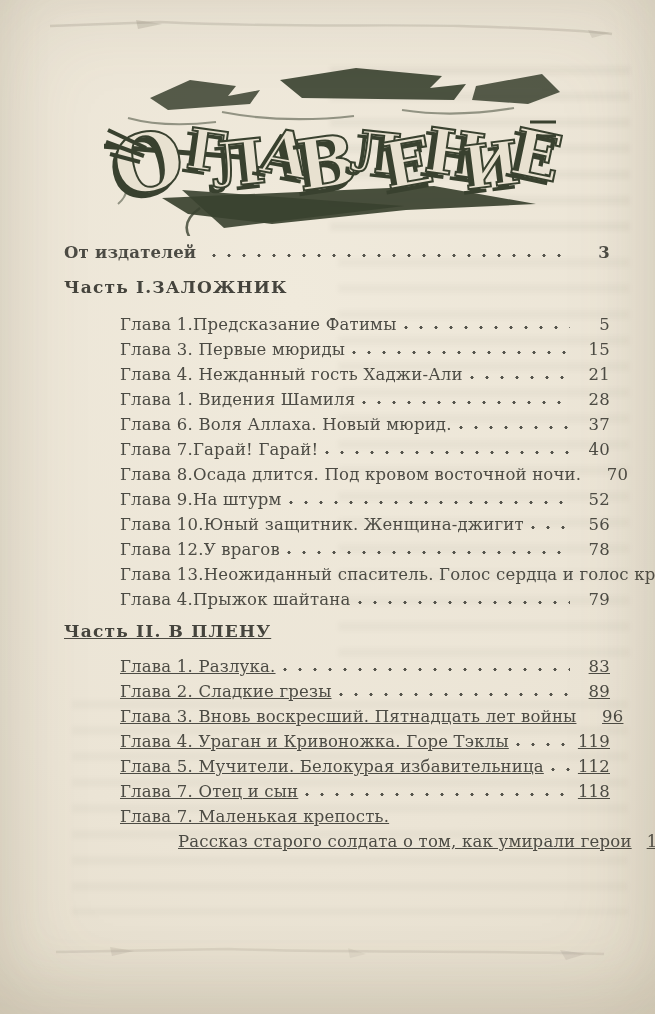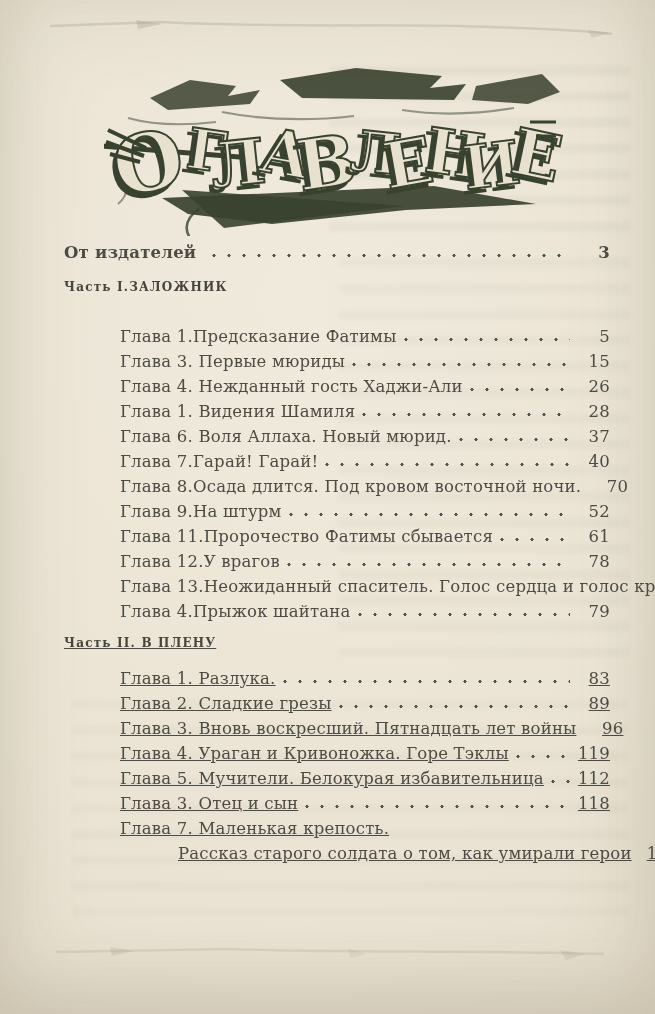--- a/index.html
+++ b/index.html
@@ -28,23 +28,23 @@
 
   .toc{position:absolute;left:64px;top:240px;width:546px;}
   .row{display:flex;align-items:baseline;line-height:25px;font-size:16.5px;
        letter-spacing:.2px;white-space:nowrap;}
   .row .t{flex:0 0 auto;}
   .row .pg{flex:0 0 auto;min-width:32px;text-align:right;}
   .leader{flex:1 1 auto;height:5px;margin:0 8px 0 7px;
     background-image:radial-gradient(circle at 2px 2.5px,#55544c 1.4px,rgba(0,0,0,0) 1.8px);
     background-size:15px 5px;background-repeat:repeat-x;background-position:0 0;}
   .front{font-weight:bold;margin-bottom:9px;gap:9px;}
-  .part-heading{font-weight:bold;font-size:12px;letter-spacing:1.2px;
+  .part-heading{font-weight:bold;font-size:17px;letter-spacing:1.2px;
     line-height:26px;color:#45443d;}
-  .chapters{margin-top:24px;padding-left:56px;}
+  .chapters{margin-top:12px;padding-left:56px;}
   .section + .section{margin-top:6px;text-decoration:underline;}
   .section + .section .chapters{margin-top:10px;}
   .row.cont{padding-left:58px;}
 </style>
 </head>
 <body>
 
 <div class="paper">
 
   <svg class="orn top" width="580" height="28" viewBox="0 0 580 28">
@@ -148,21 +148,21 @@
               <span class="pg">5</span>
             </div>
             <div class="row">
               <span class="t">Глава 3. Первые мюриды</span>
               <span class="leader"></span>
               <span class="pg">15</span>
             </div>
             <div class="row">
               <span class="t">Глава 4. Нежданный гость Хаджи-Али</span>
               <span class="leader"></span>
-              <span class="pg">26</span>
+              <span class="pg">21</span>
             </div>
             <div class="row">
               <span class="t">Глава 1. Видения Шамиля</span>
               <span class="leader"></span>
               <span class="pg">28</span>
             </div>
             <div class="row">
               <span class="t">Глава 6. Воля Аллаха. Новый мюрид.</span>
               <span class="leader"></span>
               <span class="pg">37</span>
@@ -176,23 +176,23 @@
               <span class="t">Глава 8.Осада длится. Под кровом восточной ночи.</span>
               <span class="leader"></span>
               <span class="pg">70</span>
             </div>
             <div class="row">
               <span class="t">Глава 9.На штурм</span>
               <span class="leader"></span>
               <span class="pg">52</span>
             </div>
             <div class="row">
-              <span class="t">Глава 11.Пророчество Фатимы сбывается</span>
-              <span class="leader"></span>
-              <span class="pg">61</span>
+              <span class="t">Глава 10.Юный защитник. Женщина-джигит</span>
+              <span class="leader"></span>
+              <span class="pg">56</span>
             </div>
             <div class="row">
               <span class="t">Глава 12.У врагов</span>
               <span class="leader"></span>
               <span class="pg">78</span>
             </div>
             <div class="row">
               <span class="t">Глава 13.Неожиданный спаситель. Голос сердца и голос крови.</span>
               <span class="leader"></span>
             </div>
@@ -225,21 +225,21 @@
               <span class="t">Глава 4. Ураган и Кривоножка. Горе Тэклы</span>
               <span class="leader"></span>
               <span class="pg">119</span>
             </div>
             <div class="row">
               <span class="t">Глава 5. Мучители. Белокурая избавительница</span>
               <span class="leader"></span>
               <span class="pg">112</span>
             </div>
             <div class="row">
-              <span class="t">Глава 3. Отец и сын</span>
+              <span class="t">Глава 7. Отец и сын</span>
               <span class="leader"></span>
               <span class="pg">118</span>
             </div>
             <div class="row">
               <span class="t">Глава 7. Маленькая крепость.</span>
             </div>
             <div class="row cont">
               <span class="t">Рассказ старого солдата о том, как умирали герои</span>
               <span class="leader"></span>
               <span class="pg">122</span>

